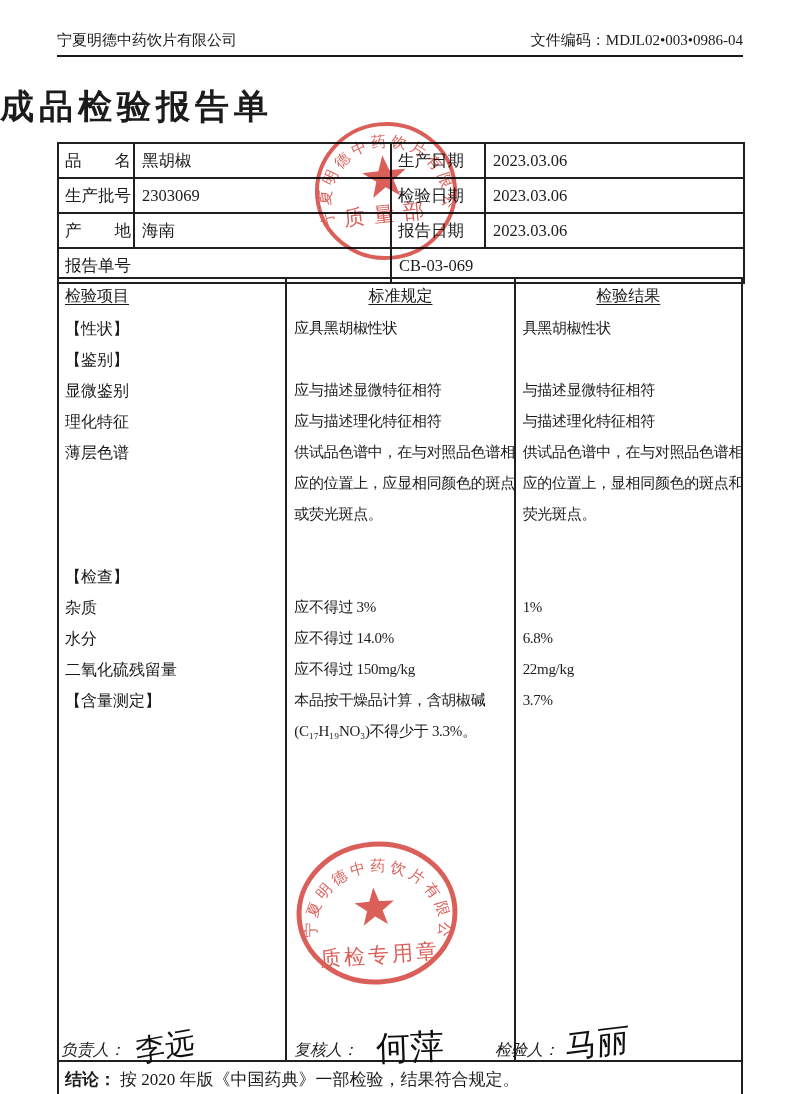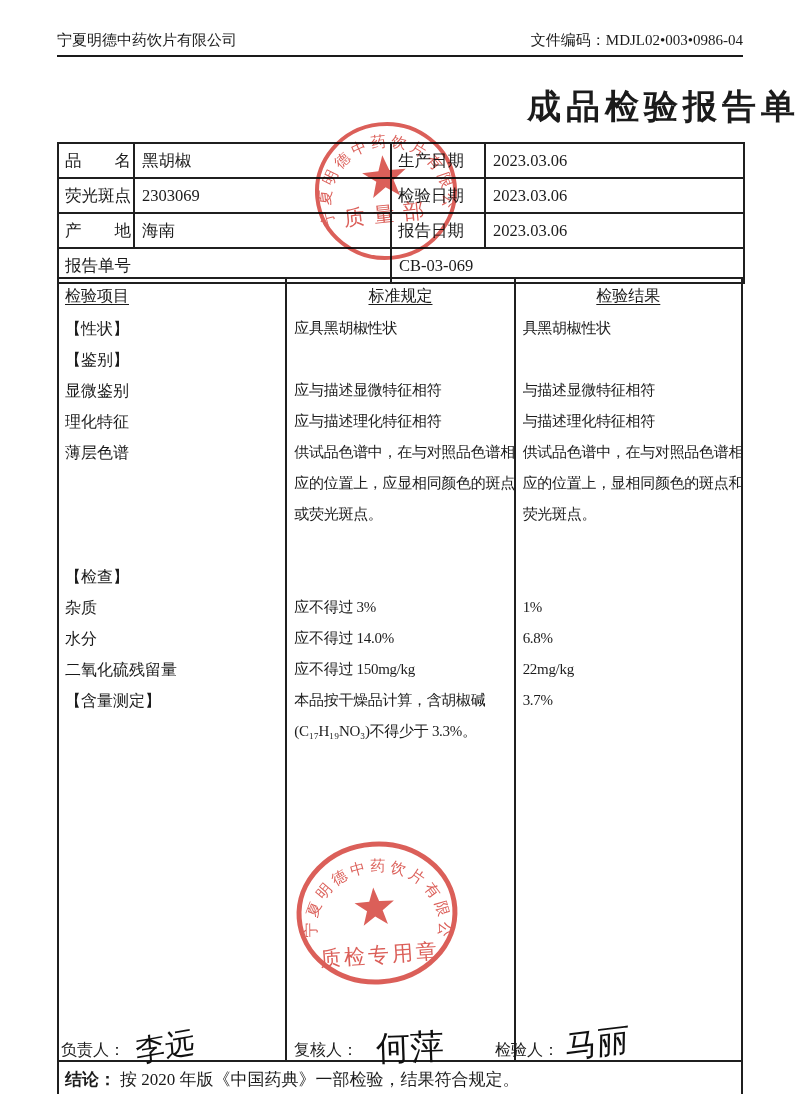--- a/index.html
+++ b/index.html
@@ -4,41 +4,41 @@
 <style>
   html,body{margin:0;padding:0;background:#ffffff;}
   .page{
     position:relative;width:800px;height:1094px;background:#fff;overflow:hidden;
     font-family:"Liberation Serif","DejaVu Serif",serif;color:#1b1b1b;
   }
   
   .doc-header{position:absolute;top:31px;left:57px;right:57px;display:flex;justify-content:space-between;font-size:15px;}
   .header-rule{position:absolute;top:55px;left:57px;right:57px;height:2px;background:#1a1a1a;}
   
-  .title{position:absolute;top:84px;left:0;width:100%;text-align:right;font-size:34px;font-weight:bold;letter-spacing:5px;}
+  .title{position:absolute;top:84px;left:0;width:100%;text-align:left;font-size:34px;font-weight:bold;letter-spacing:5px;}
   
   .info-table{position:absolute;top:142px;left:57px;width:686px;border-collapse:collapse;table-layout:fixed;}
   .info-table td{border:2px solid #1f1f1f;height:33px;font-size:16.5px;padding:0 0 0 6px;white-space:nowrap;overflow:hidden;}
   .info-table td.val{padding-left:7px;}
   
   .main-table{position:absolute;top:277px;left:57px;width:686px;border:2px solid #1f1f1f;box-sizing:border-box;}
   .cols{display:flex;height:781px;}
   .col{box-sizing:border-box;overflow:hidden;}
   .col-item{width:227px;}
   .col-std{width:229px;border-left:2px solid #1f1f1f;}
   .col-res{width:228px;border-left:2px solid #1f1f1f;}
   .th{height:34px;line-height:34px;font-size:16px;text-decoration:underline;text-underline-offset:3px;text-align:center;white-space:nowrap;}
   .col-item .th{text-align:left;padding-left:6px;}
   .ln{height:31px;line-height:31px;font-size:15px;padding:0 7px 0 7px;white-space:nowrap;overflow:hidden;letter-spacing:-0.3px;}
   .col-item .ln{font-size:16px;padding-left:6px;letter-spacing:0;}
   .conclusion{height:35px;border-top:2px solid #1f1f1f;display:flex;align-items:center;font-size:17px;padding-left:6px;white-space:nowrap;overflow:hidden;}
   .c-lbl{font-weight:bold;margin-right:4px;}
   
   .footer{position:absolute;top:1040px;left:57px;right:57px;height:54px;font-size:16px;}
-  .f-lbl{position:absolute;top:0;}
+  .f-lbl{position:absolute;top:0;font-style:italic;}
   .signature{position:absolute;color:#101010;display:inline-block;transform-origin:left bottom;white-space:nowrap;}
   .sig-0{left:80px;top:-8px;font-size:30px;transform:rotate(-10deg) skewX(-6deg);}
   .sig-1{left:320px;top:-14px;font-size:34px;transform:rotate(-2deg);}
   .sig-2{left:508px;top:-14px;font-size:32px;transform:rotate(-7deg) skewX(-8deg);}
   
   .stamp{position:absolute;mix-blend-mode:multiply;opacity:0.85;pointer-events:none;}
   .stamp-top{left:286px;top:102px;}
   .stamp-bottom{left:283px;top:838px;}
 </style>
 </head>
@@ -62,21 +62,21 @@
         <col style="width:259px">
       </colgroup>
     <tbody>
         <tr>
       <td>品　　名</td>
       <td class="val">黑胡椒</td>
       <td>生产日期</td>
       <td class="val">2023.03.06</td>
     </tr>
     <tr>
-      <td>荧光斑点</td>
+      <td>生产批号</td>
       <td class="val">2303069</td>
       <td>检验日期</td>
       <td class="val">2023.03.06</td>
     </tr>
     <tr>
       <td>产　　地</td>
       <td class="val">海南</td>
       <td>报告日期</td>
       <td class="val">2023.03.06</td>
     </tr>

